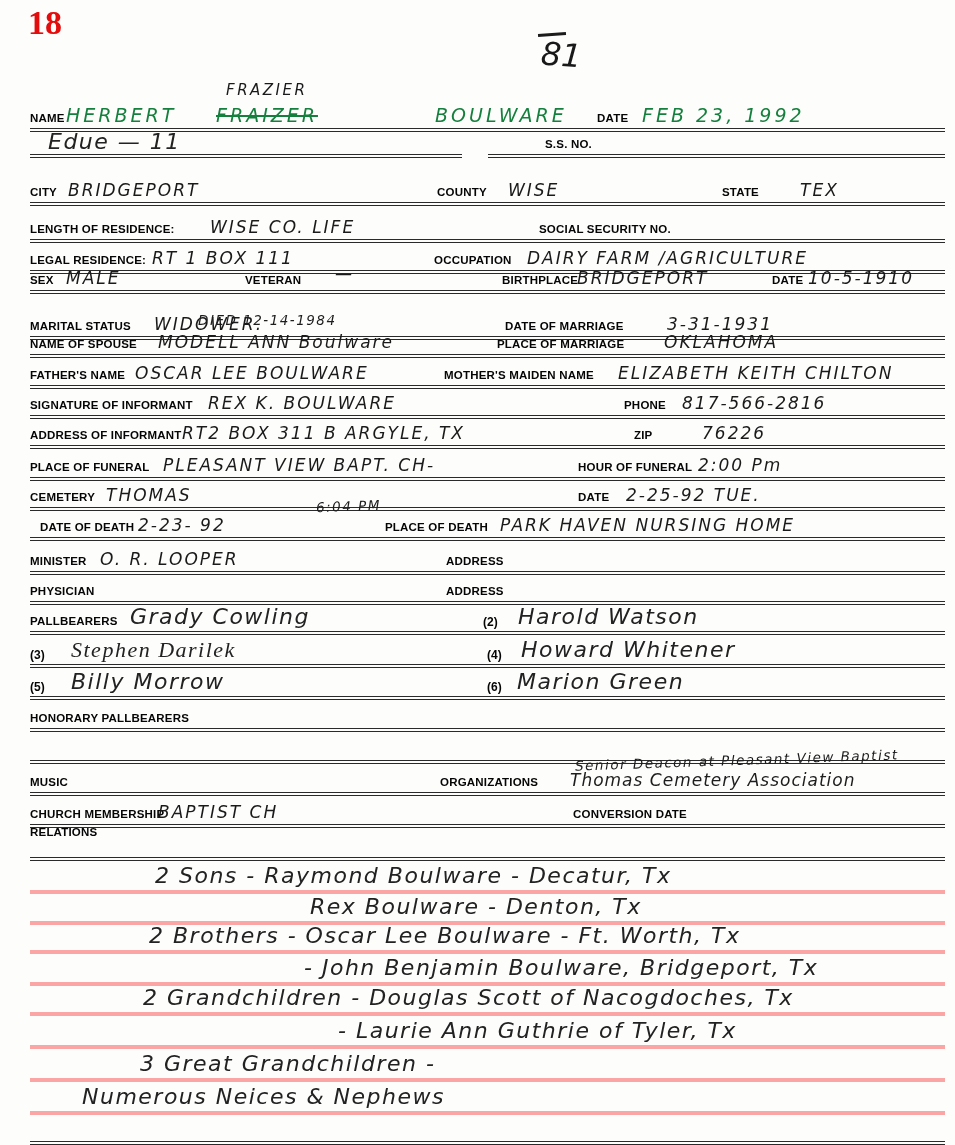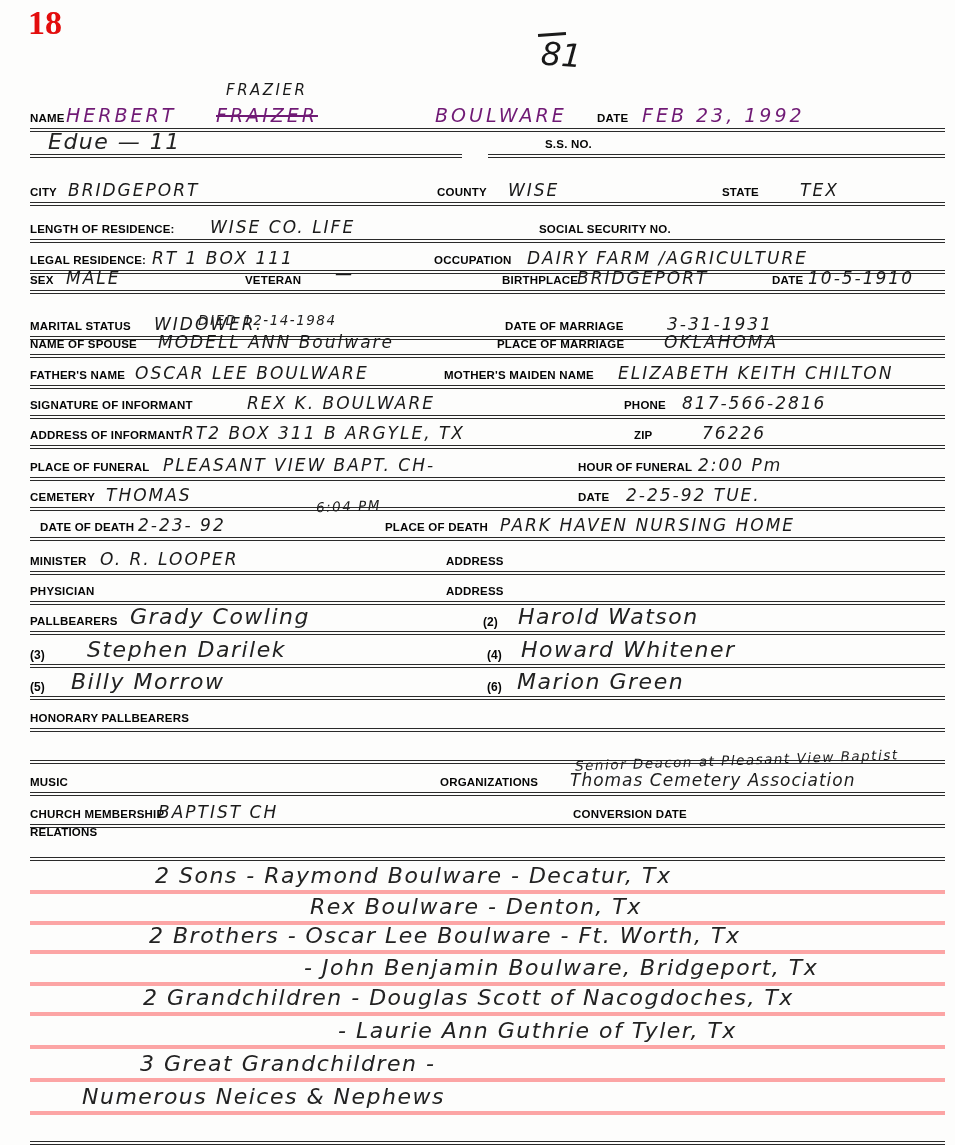--- a/index.html
+++ b/index.html
@@ -33,21 +33,21 @@
     font:700 11.5px/1.1 "Liberation Sans",sans-serif;color:#050505;
     letter-spacing:.2px;
   }
   .num{font:700 12px/1 "Liberation Sans",sans-serif;color:#050505;}
   .hwp{  
     font:italic 400 17px/1 "DejaVu Sans",sans-serif;
     letter-spacing:2px;color:#1a1a1a;
   }
   .hwl{  
     font:italic 400 19px/1 "DejaVu Sans",sans-serif;
-    letter-spacing:3px;color:#701a75;
+    letter-spacing:3px;color:#15803d;
   }
   .hwc{  
     font:italic 400 22px/1 "DejaVu Sans",sans-serif;
     letter-spacing:1.5px;color:#222;
   }
   .hwm{  
     font:italic 400 17px/1 "DejaVu Sans",sans-serif;
     letter-spacing:1px;color:#1d1d1d;
   }
   .note{ 
@@ -135,21 +135,21 @@
 
 <div class="row" style="top:354px;height:31px;">
   <span class="lbl" style="left:0;">FATHER'S NAME</span>
   <span class="hwp" style="left:105px;">OSCAR   LEE   BOULWARE</span>
   <span class="lbl" style="left:414px;">MOTHER'S MAIDEN NAME</span>
   <span class="hwp" style="left:588px;">ELIZABETH KEITH CHILTON</span>
 </div>
 
 <div class="row" style="top:385px;height:30px;">
   <span class="lbl" style="left:0;">SIGNATURE OF INFORMANT</span>
-  <span class="hwp" style="left:178px;margin-left:39px;">REX   K.   BOULWARE</span>
+  <span class="hwp" style="left:178px;">REX   K.   BOULWARE</span>
   <span class="lbl" style="left:594px;">PHONE</span>
   <span class="hwp" style="left:652px;">817-566-2816</span>
 </div>
 
 <div class="row" style="top:415px;height:30px;">
   <span class="lbl" style="left:0;">ADDRESS OF INFORMANT</span>
   <span class="hwp" style="left:152px;">RT2   BOX 311 B    ARGYLE, TX</span>
   <span class="lbl" style="left:604px;">ZIP</span>
   <span class="hwp" style="left:672px;">76226</span>
 </div>
@@ -188,21 +188,21 @@
 </div>
 
 <div class="row" style="top:601px;height:30px;">
   <span class="lbl" style="left:0;">PALLBEARERS</span>
   <span class="hwc" style="left:100px;">Grady Cowling</span>
   <span class="num" style="left:453px;">(2)</span>
   <span class="hwc" style="left:488px;">Harold Watson</span>
 </div>
 <div class="row" style="top:631px;height:33px;">
   <span class="num" style="left:0;">(3)</span>
-  <span class="hwc" style="left:57px;">Stephen Darilek</span>
+  <span class="hwc" style="left:41px;font-family:Liberation Serif, serif;">Stephen Darilek</span>
   <span class="num" style="left:457px;">(4)</span>
   <span class="hwc" style="left:491px;">Howard Whitener</span>
 </div>
 <div class="row" style="top:664px;height:32px;">
   <span class="num" style="left:0;">(5)</span>
   <span class="hwc" style="left:41px;">Billy Morrow</span>
   <span class="num" style="left:457px;">(6)</span>
   <span class="hwc" style="left:487px;">Marion Green</span>
 </div>
 

